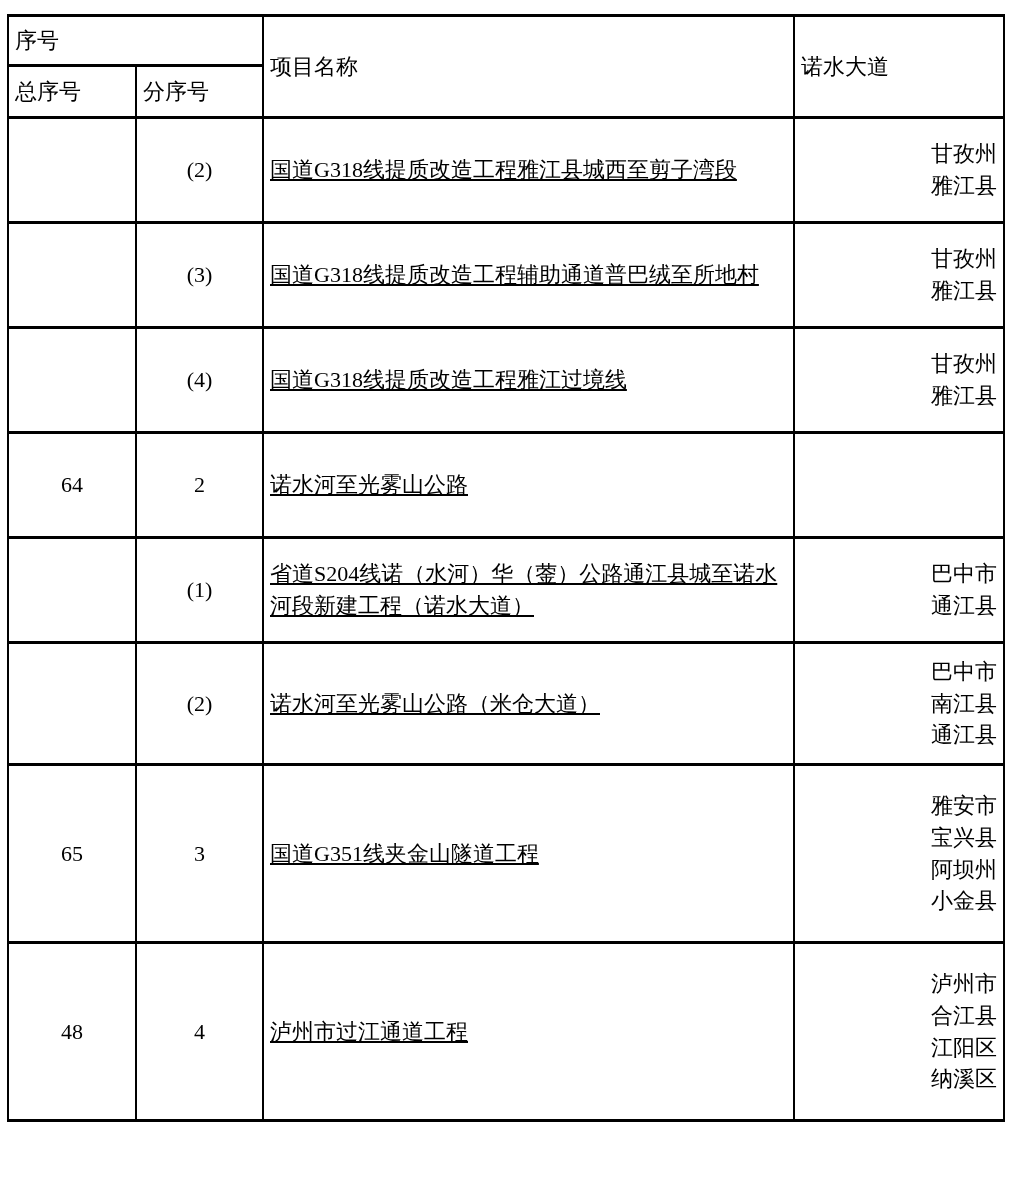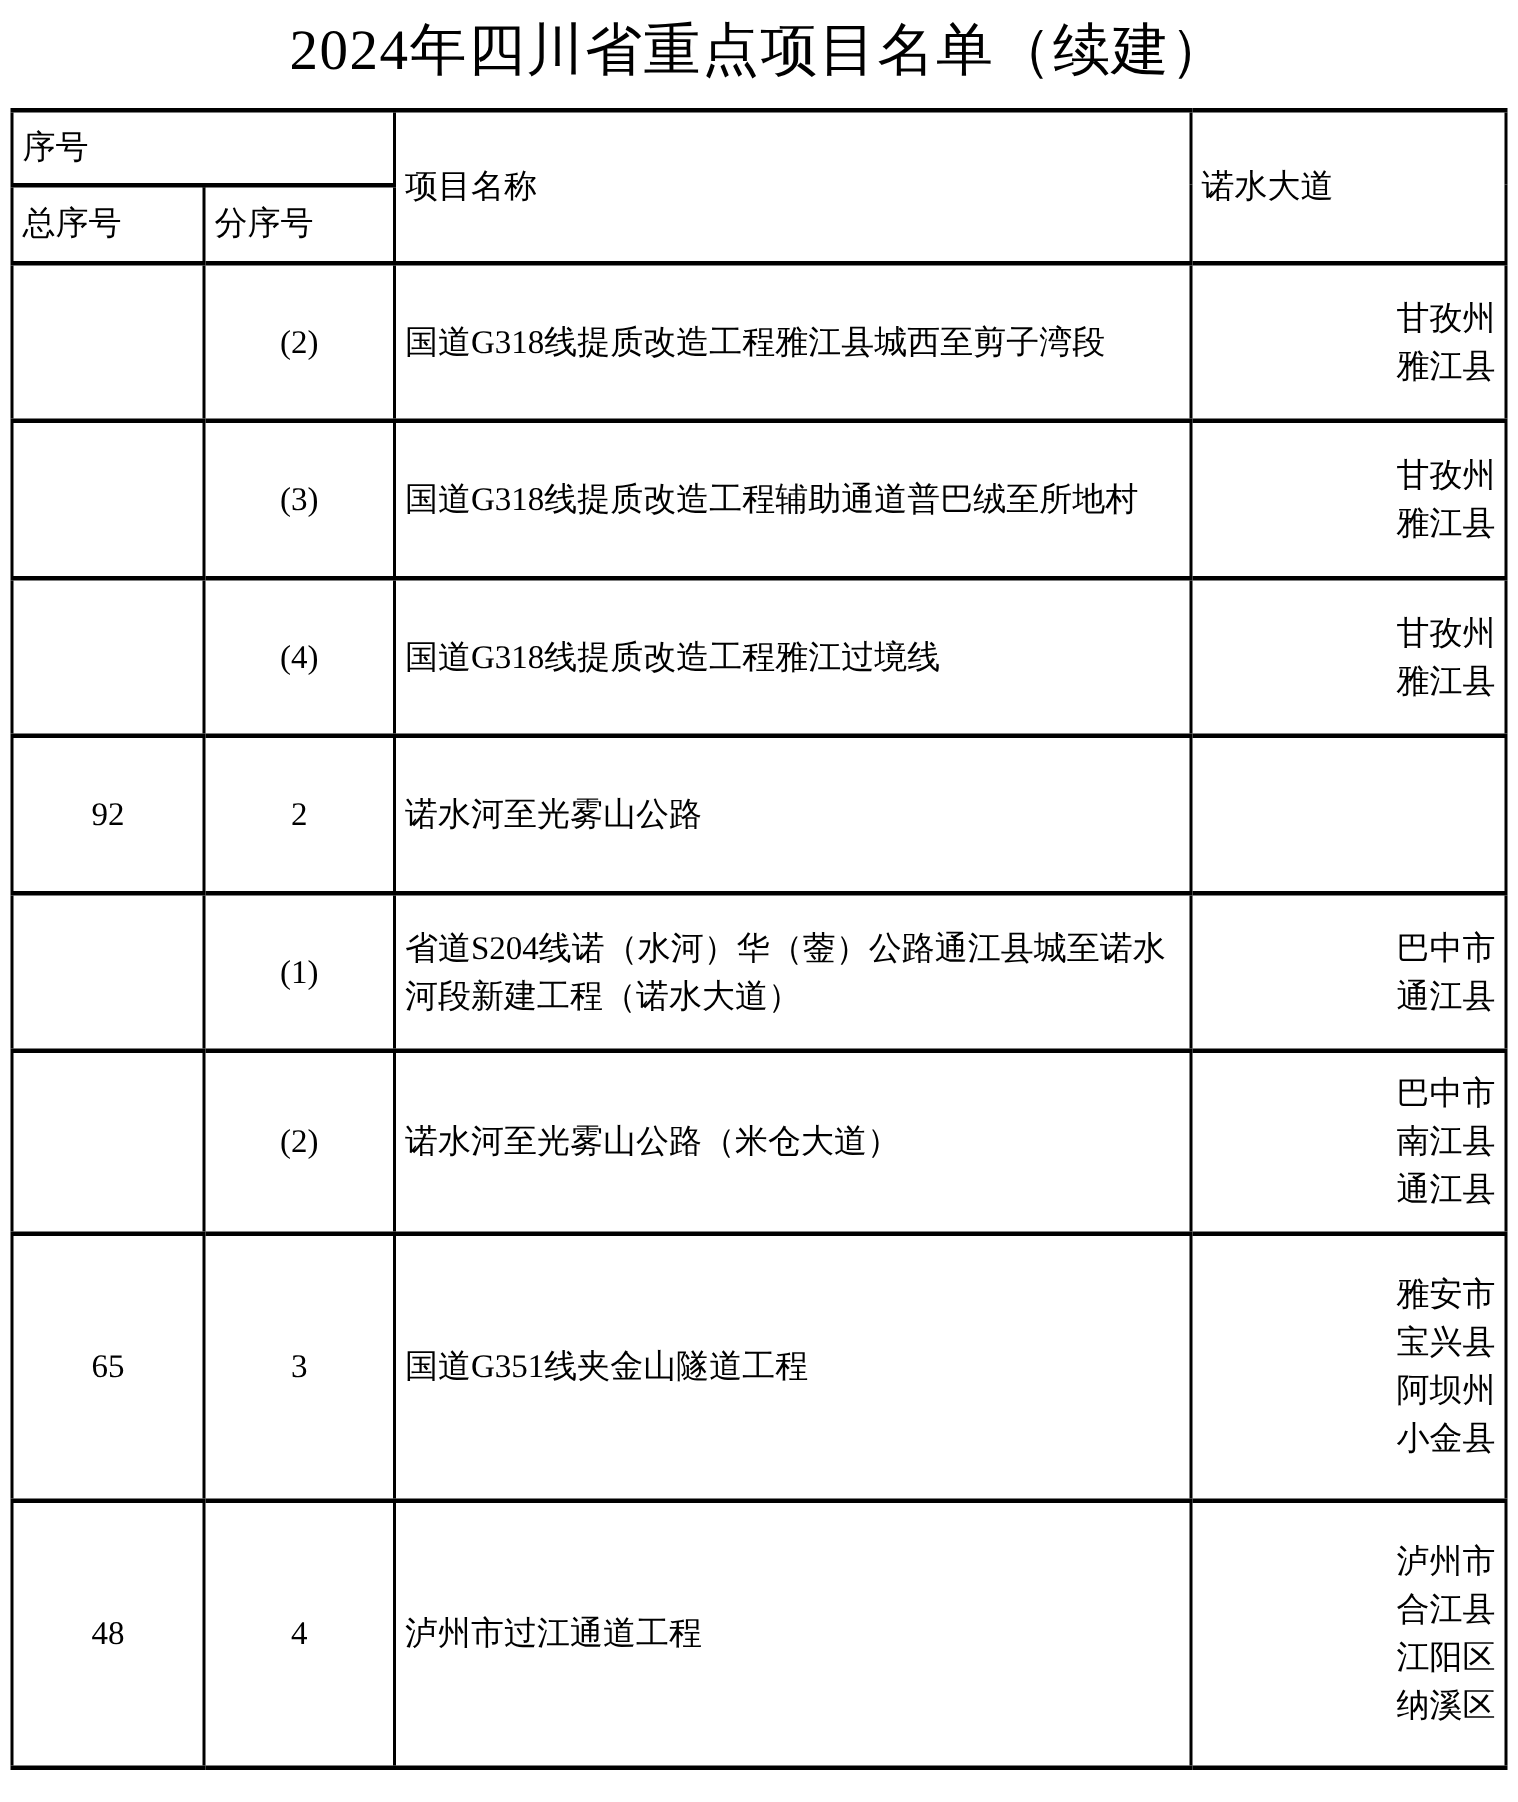--- a/index.html
+++ b/index.html
@@ -56,32 +56,32 @@
   td.c-total, td.c-sub {
     text-align: center;
     vertical-align: middle;
   }
   td.c-name {
     text-align: left;
     vertical-align: middle;
     padding-left: 8px;
     padding-right: 6px;
     line-height: 1.45;
+    text-decoration: underline;
   }
   td.c-loc {
     text-align: right;
     vertical-align: middle;
     line-height: 1.45;
   }
 </style>
 </head>
 <body>
 
 <div class="page">
-  <h1 class="title">2024年四川省重点项目名单（续建）</h1>
 
   <table class="projects-table">
     <colgroup>
       <col style="width:128px">
       <col style="width:127px">
       <col style="width:531px">
       <col style="width:210px">
     </colgroup>
     <thead>
       <tr class="h-row-1">
@@ -116,21 +116,21 @@
         <tr>
           <td class="c-total"></td>
           <td class="c-sub">(4)</td>
           <td class="c-name">国道G318线提质改造工程雅江过境线</td>
           <td class="c-loc">
             <div>甘孜州</div>
             <div>雅江县</div>
           </td>
         </tr>
         <tr>
-          <td class="c-total">92</td>
+          <td class="c-total">64</td>
           <td class="c-sub">2</td>
           <td class="c-name">诺水河至光雾山公路</td>
           <td class="c-loc"></td>
         </tr>
         <tr>
           <td class="c-total"></td>
           <td class="c-sub">(1)</td>
           <td class="c-name">省道S204线诺（水河）华（蓥）公路通江县城至诺水河段新建工程（诺水大道）</td>
           <td class="c-loc">
             <div>巴中市</div>

